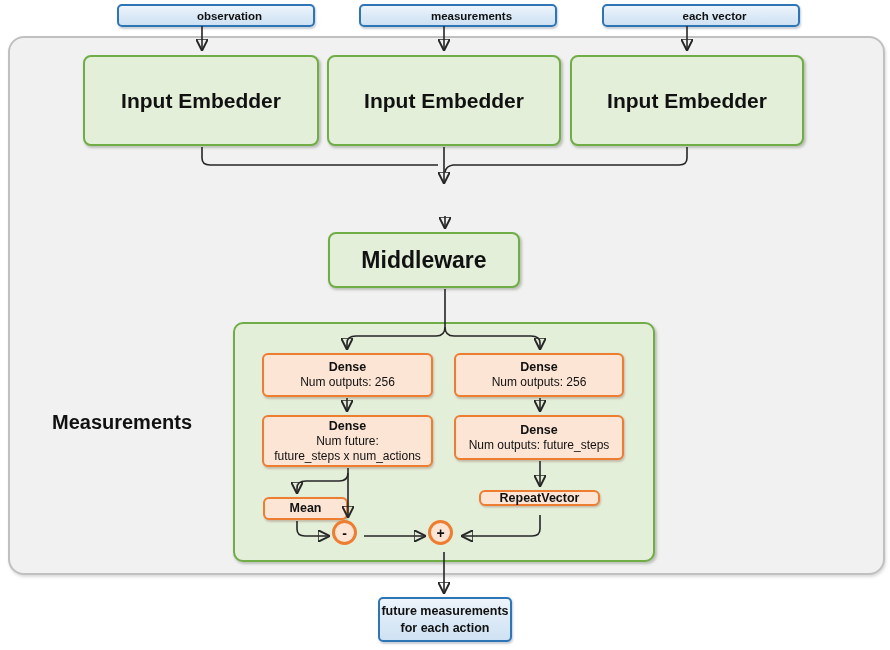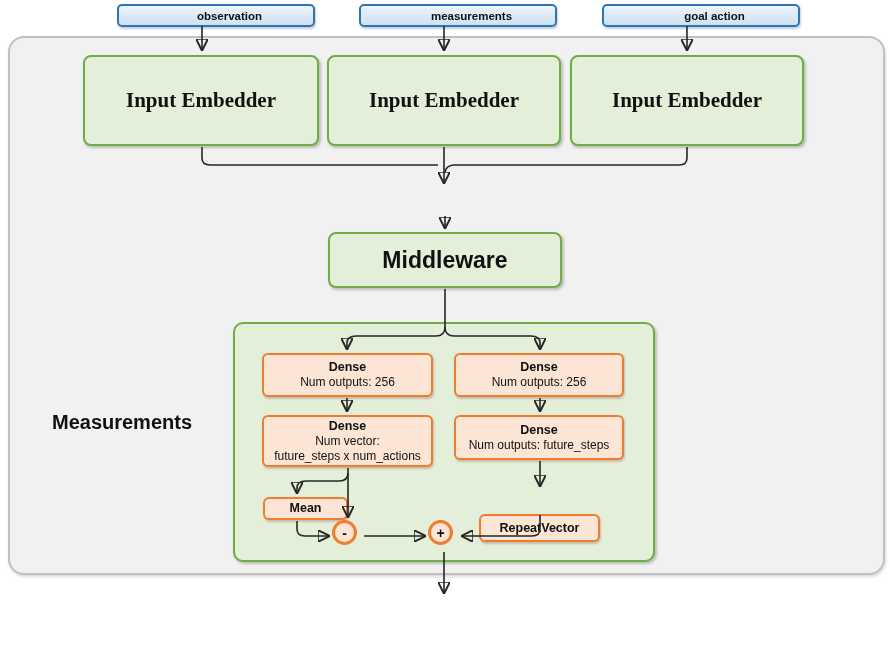--- a/index.html
+++ b/index.html
@@ -61,22 +61,22 @@
   
   .green-box {
     background: #e4efda;
     border: 2.5px solid #70ad47;
     border-radius: 8px;
     display: flex; align-items: center; justify-content: center;
     font-weight: bold;
     box-shadow: 1.5px 2px 2.5px rgba(120,130,110,.45);
     z-index: 2;
   }
-  .embed { top: 55px; height: 91px; font-size: 21px; font-family: Liberation Serif, serif; }
-  .middleware { left: 328px; top: 232px; width: 234px; height: 56px; font-size: 23px; }
+  .embed { top: 55px; height: 91px; font-size: 21px; }
+  .middleware { left: 328px; top: 232px; width: 192px; height: 56px; font-size: 23px; }
 
   
   .op-box {
     background: #fce5d5;
     border: 2px solid #ed7d31;
     border-radius: 6px;
     display: flex; flex-direction: column; align-items: center; justify-content: center;
     font-size: 12px;
     line-height: 15px;
     text-align: center;
@@ -130,21 +130,21 @@
     <div>Measurements</div>
   </div>
 
   <div class="abs io-box io-top" style="left:117px;">
     <span>observation</span>
   </div>
   <div class="abs io-box io-top" style="left:359px;">
     <span>measurements</span>
   </div>
   <div class="abs io-box io-top" style="left:602px;">
-    <span>goal action</span>
+    <span>each vector</span>
   </div>
 
   <div class="abs green-box embed" style="left:83px; width:236px;">
     <span>Input Embedder</span>
   </div>
   <div class="abs green-box embed" style="left:327px; width:234px;">
     <span>Input Embedder</span>
   </div>
   <div class="abs green-box embed" style="left:570px; width:234px;">
     <span>Input Embedder</span>
@@ -154,47 +154,51 @@
   <div class="abs green-box middleware">
     <span>Middleware</span>
   </div>
 
   <div class="abs op-box" style="left:262px; top:353px; width:171px; height:44px;">
     <div class="t">Dense</div>
     <div>Num outputs: 256</div>
   </div>
   <div class="abs op-box" style="left:262px; top:415px; width:171px; height:52px;">
     <div class="t">Dense</div>
-    <div>Num vector:</div>
+    <div>Num future:</div>
     <div>future_steps x num_actions</div>
   </div>
 
   <div class="abs op-box" style="left:454px; top:353px; width:170px; height:44px;">
     <div class="t">Dense</div>
     <div>Num outputs: 256</div>
   </div>
   <div class="abs op-box" style="left:454px; top:415px; width:170px; height:45px;">
     <div class="t">Dense</div>
     <div>Num outputs: future_steps</div>
   </div>
 
   <div class="abs op-box" style="left:263px; top:497px; width:85px; height:23px;">
     <div class="t">Mean</div>
   </div>
-  <div class="abs op-box" style="left:479px; top:514px; width:121px; height:28px;">
+  <div class="abs op-box" style="left:479px; top:490px; width:121px; height:16px;">
     <div class="t">RepeatVector</div>
   </div>
 
   <div class="abs circle-op" style="left:332px; top:520px;">
     <span>-</span>
   </div>
   <div class="abs circle-op" style="left:428px; top:520px;">
     <span>+</span>
   </div>
 
+  <div class="abs io-box io-out">
+    <div>future measurements</div>
+    <div>for each action</div>
+  </div>
 
   <svg class="wires" viewBox="0 0 890 650">
     <defs>
       <marker id="arrow" viewBox="0 0 10 10" refX="8.5" refY="5" markerWidth="7.5" markerHeight="7.5" orient="auto-start-reverse">
         <path d="M0 0 L10 5 L0 10 z" fill="#1a1a1a" stroke="none"></path>
       </marker>
     </defs>
     <path d="M202 26 L202 49" marker-end="url(#arrow)"></path>
     <path d="M444 26 L444 49" marker-end="url(#arrow)"></path>
     <path d="M687 26 L687 49" marker-end="url(#arrow)"></path>

